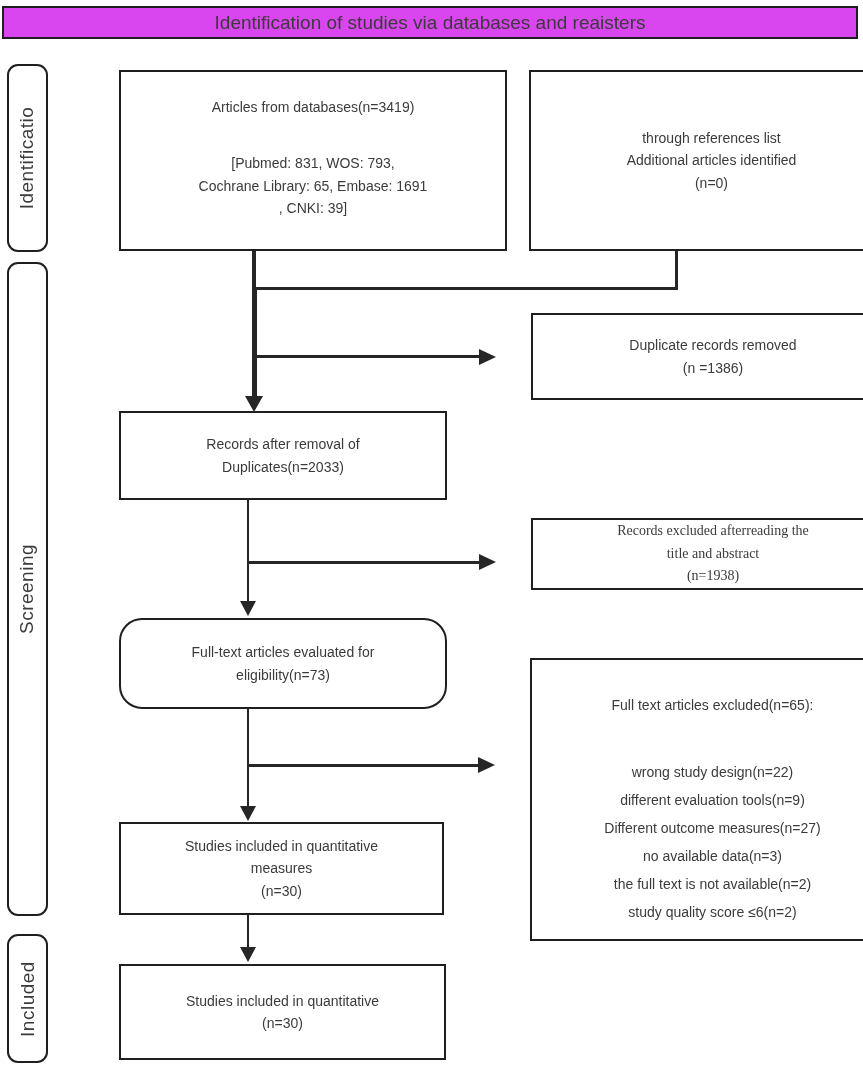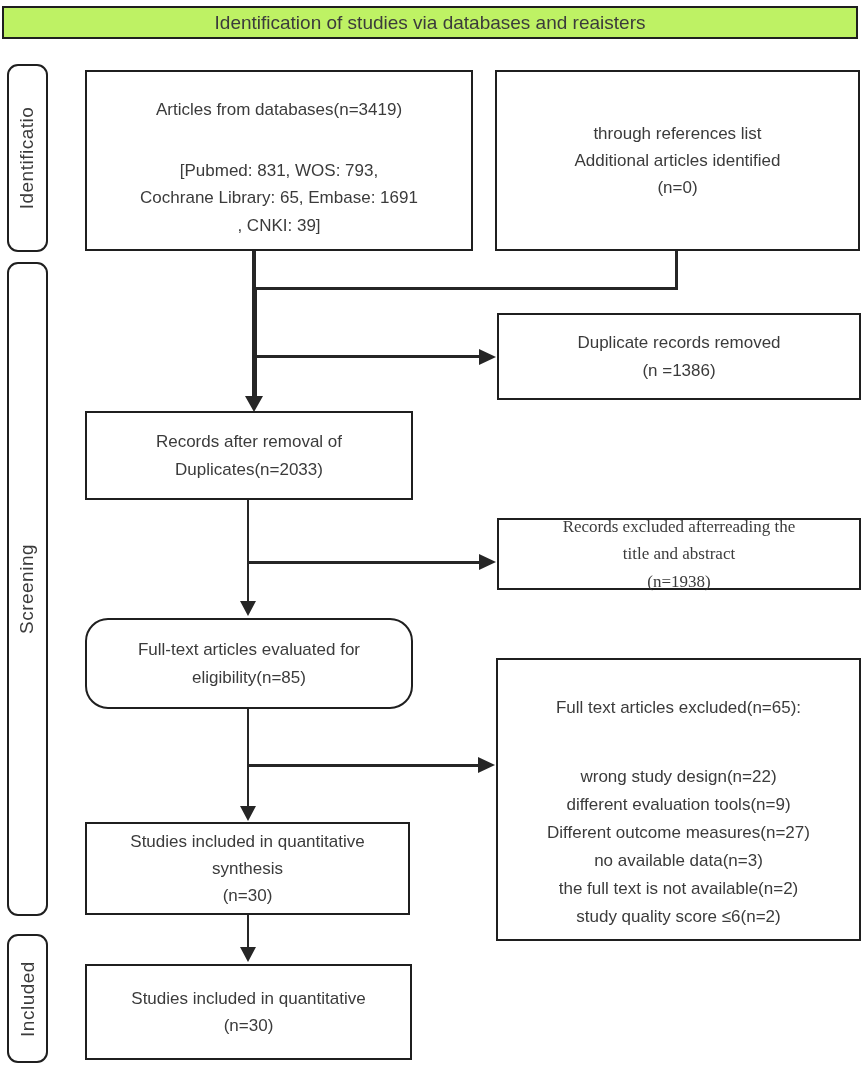--- a/index.html
+++ b/index.html
@@ -3,38 +3,38 @@
 <meta charset="utf-8">
 <style>
   html,body { margin:0; padding:0; background:#ffffff; }
   .canvas {
     position:relative; width:863px; height:1068px; background:#ffffff;
     font-family:"Liberation Sans","DejaVu Sans",sans-serif; color:#3b3b3b;
     overflow:hidden;
   }
   .title-box {
     position:absolute; left:2px; top:6px; width:856px; height:33px;
-    border:2.5px solid #1f1f1f; box-sizing:border-box; background:#bef264;
+    border:2.5px solid #1f1f1f; box-sizing:border-box; background:#d946ef;
     display:flex; align-items:center; justify-content:center;
     font-size:19px;
   }
   .side-box {
     position:absolute; left:7px; width:41px; border:2.5px solid #1f1f1f;
     border-radius:11px; box-sizing:border-box; background:#fff;
     display:flex; align-items:center; justify-content:center;
   }
   .side-label {
     transform:rotate(-90deg); white-space:nowrap; font-size:19px;
     letter-spacing:0.5px; color:#3b3b3b;
   }
   .box {
     position:absolute; border:2.5px solid #1f1f1f; background:#fff;
     box-sizing:border-box; display:flex; flex-direction:column;
     align-items:center; justify-content:center; text-align:center;
-    font-size:17px; line-height:1.6;
+    font-size:14px; line-height:1.6;margin-left:34px;
   }
   .box.top-align { justify-content:flex-start; }
   .spacer-lg { height:34px; }
   .spacer-xl { height:42px; }
   .reason { line-height:28px; }
   .vline,.hline { position:absolute; background:#262626; }
   .arrow-down {
     position:absolute; width:0; height:0;
     border-left:8px solid transparent; border-right:8px solid transparent;
     border-top:15px solid #262626;
@@ -106,42 +106,42 @@
   <div class="arrow-right" style="left:479px; top:554px;"></div>
 
   <div class="box" style="left:497px; top:518px; width:364px; height:72px;font-family:Liberation Serif, serif;">
     <div>Records excluded afterreading the</div>
     <div>title and abstract</div>
     <div>(n=1938)</div>
   </div>
 
   <div class="box" style="left:85px; top:618px; width:328px; height:91px;border-radius:23px;">
     <div>Full-text articles evaluated for</div>
-    <div>eligibility(n=85)</div>
+    <div>eligibility(n=73)</div>
   </div>
 
   <div class="vline" style="left:246.5px; top:709px; width:2.5px; height:98px;"></div>
   <div class="arrow-down" style="left:240px; top:806px;"></div>
   <div class="hline" style="left:248px; top:764px; width:230px; height:2.5px;"></div>
   <div class="arrow-right" style="left:478px; top:757px;"></div>
 
   <div class="box top-align" style="left:496px; top:658px; width:365px; height:283px; padding-top:34px;">
     <div>Full text articles excluded(n=65):</div>
     <div class="spacer-xl"></div>
     <div class="reason">wrong study design(n=22)</div>
     <div class="reason">different evaluation tools(n=9)</div>
     <div class="reason">Different outcome measures(n=27)</div>
     <div class="reason">no available data(n=3)</div>
     <div class="reason">the full text is not available(n=2)</div>
     <div class="reason">study quality score ≤6(n=2)</div>
   </div>
 
   <div class="box" style="left:85px; top:822px; width:325px; height:93px;">
     <div>Studies included in quantitative</div>
-    <div>synthesis</div>
+    <div>measures</div>
     <div>(n=30)</div>
   </div>
 
   <div class="vline" style="left:246.5px; top:915px; width:2.5px; height:33px;"></div>
   <div class="arrow-down" style="left:240px; top:947px;"></div>
 
   <div class="box" style="left:85px; top:964px; width:327px; height:96px;">
     <div>Studies included in quantitative</div>
     <div>(n=30)</div>
   </div>

